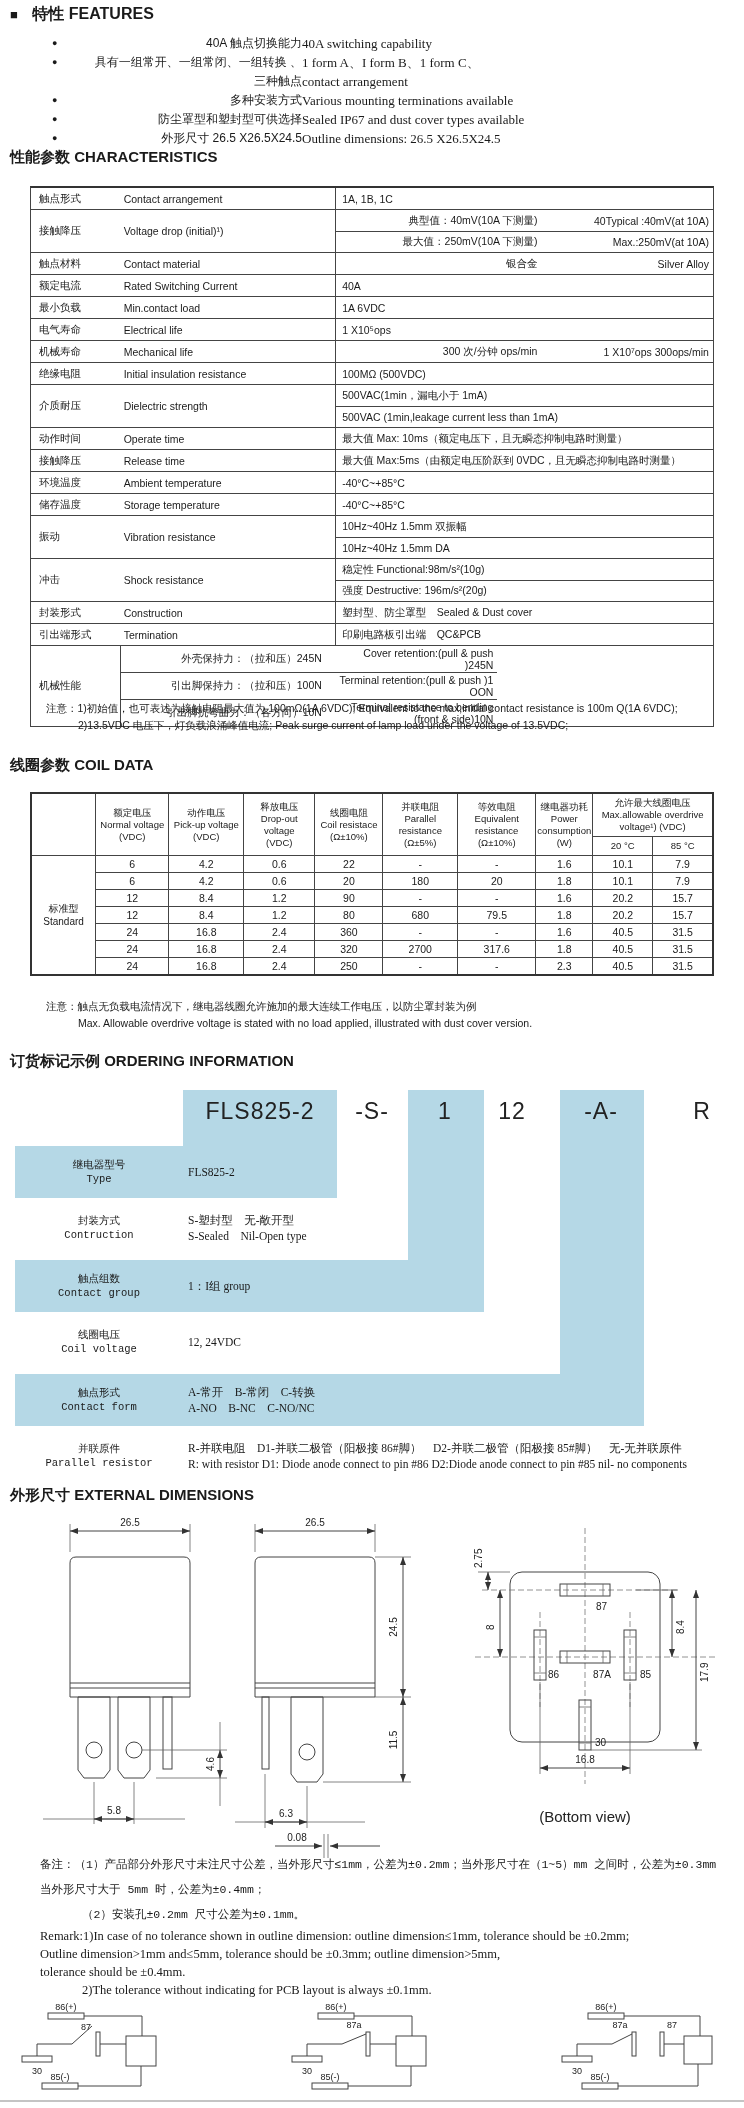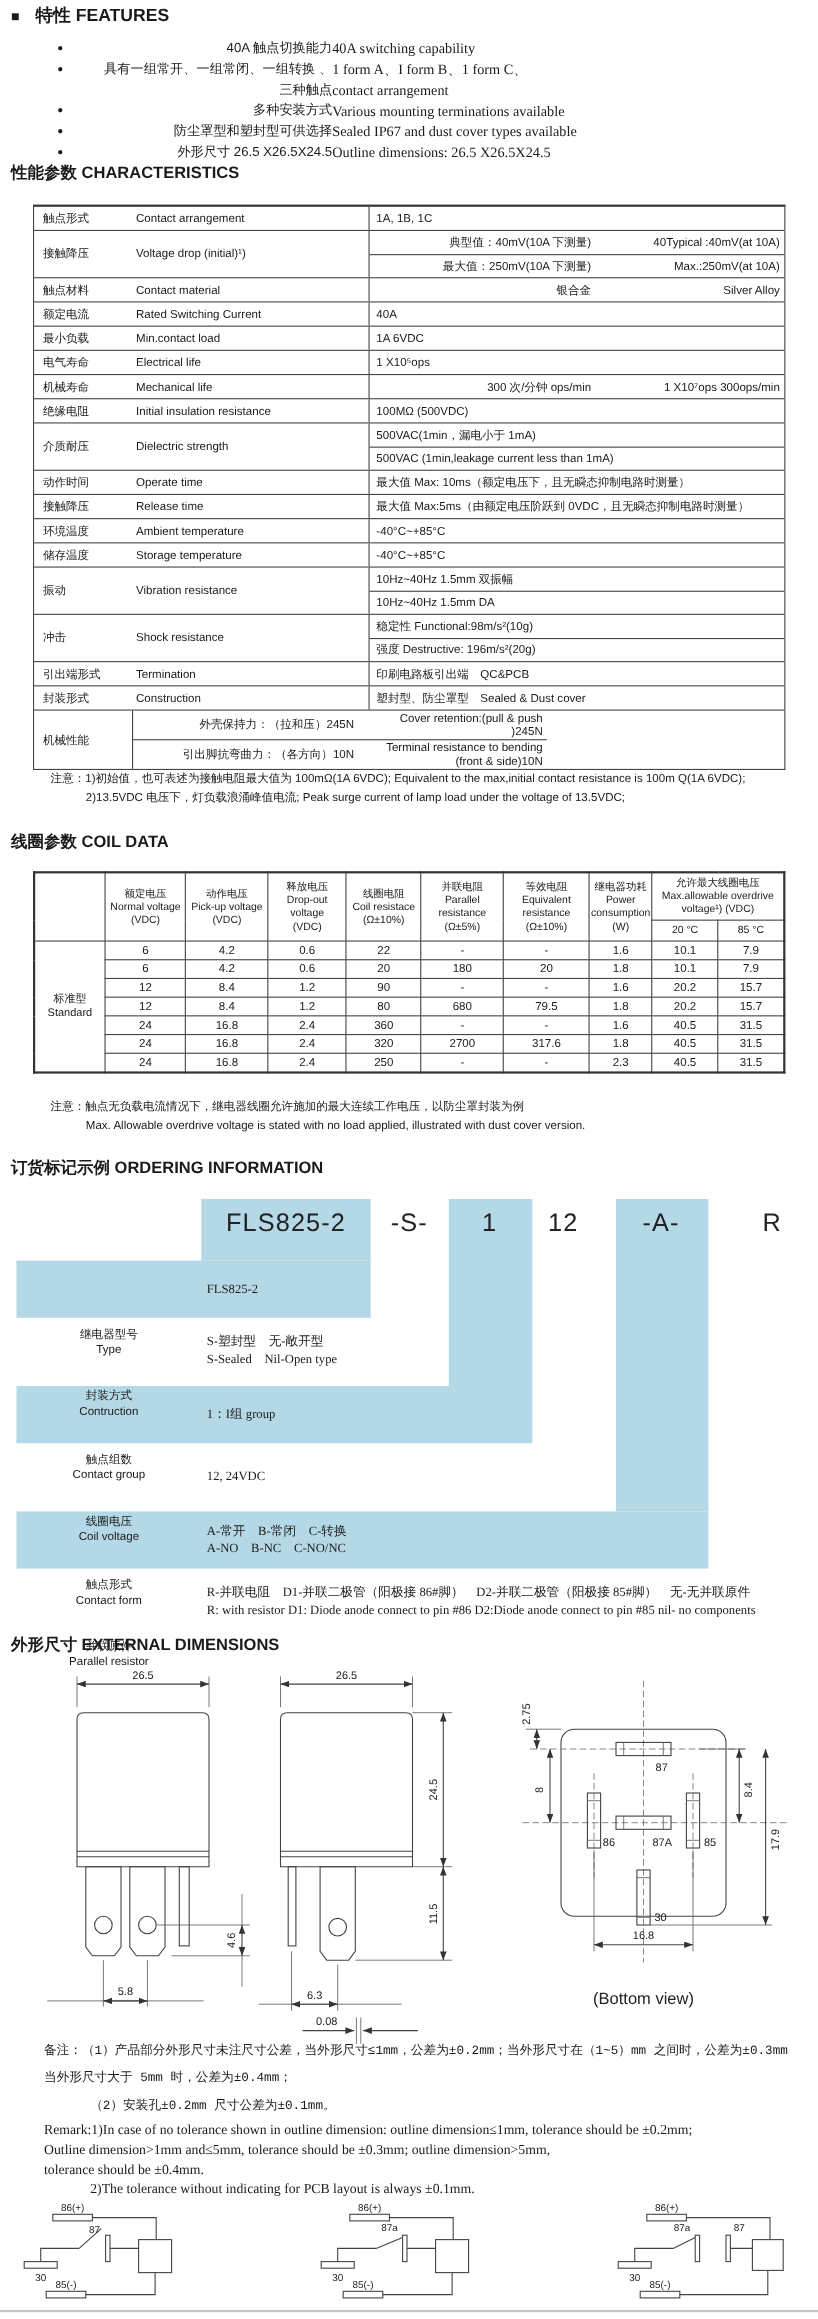--- a/index.html
+++ b/index.html
@@ -37,21 +37,21 @@
   .coiltab th { font-size:9.5px; font-weight:normal; white-space:pre-line; padding:3px 1px; line-height:12px; }
   .coiltab td { font-size:10.5px; height:17px; padding:0 2px; }
   .coiltab td.grp { white-space:pre-line; font-size:10px; line-height:13px; }
   
   .ord { position:absolute; left:0; top:1090px; width:672px; height:392px; }
   .blue { position:absolute; background:#b5d8e6; }
   .ocode { position:absolute; top:8px; transform:translateX(-50%); font-size:23px; color:#222; letter-spacing:1px; white-space:nowrap; }
   .orow { position:absolute; left:0; width:744px; height:52px; }
   .olab { position:absolute; left:28px; width:142px; top:50%; transform:translateY(-50%);
           text-align:center; font-size:10.5px; line-height:14px; white-space:pre-line;
-          font-family:Liberation Sans, sans-serif;margin-top:48px; }
+          font-family:Liberation Mono, monospace; }
   .oval { position:absolute; left:188px; right:8px; top:50%; transform:translateY(-50%);
           font-size:11.5px; line-height:16px; font-family:"Liberation Serif", serif; }
   .orow0 { top:56px; } .orow1 { top:112px; } .orow2 { top:170px; }
   .orow3 { top:226px; } .orow4 { top:284px; } .orow5 { top:340px; }
   
   svg text { font-family:"Liberation Sans", sans-serif; font-size:10px; fill:#222; }
   svg .ln { stroke:#444; stroke-width:1; fill:none; }
   svg .thin { stroke:#666; stroke-width:0.8; fill:none; }
   svg .dash { stroke:#777; stroke-width:0.8; fill:none; stroke-dasharray:6 3; }
   svg .cap { font-size:15px; }
@@ -252,43 +252,47 @@
       <div class="cval">
         <div class="csub">
           <div class="ccf">稳定性 Functional:98m/s²(10g)</div>
         </div>
         <div class="csub sep">
           <div class="ccf">强度 Destructive: 196m/s²(20g)</div>
         </div>
       </div>
     </div>
     <div class="crow">
+      <div class="czh">封装形式</div>
+      <div class="cen">Construction</div>
+      <div class="cval">
+        <div class="csub">
+          <div class="ccf">塑封型、防尘罩型　Sealed &amp; Dust cover</div>
+        </div>
+      </div>
+    </div>
+    <div class="crow">
       <div class="czh">引出端形式</div>
       <div class="cen">Termination</div>
       <div class="cval">
         <div class="csub">
           <div class="ccf">印刷电路板引出端　QC&amp;PCB</div>
         </div>
       </div>
     </div>
     <div class="crow">
-      <div class="czh">封装形式</div>
-      <div class="cen">Construction</div>
-      <div class="cval">
-        <div class="csub">
-          <div class="ccf">塑封型、防尘罩型　Sealed &amp; Dust cover</div>
-        </div>
-      </div>
-    </div>
-    <div class="crow">
       <div class="czh">机械性能</div>
       <div class="cval">
         <div class="csub">
           <div class="cc0">外壳保持力：（拉和压）245N</div>
           <div class="cc1">Cover retention:(pull &amp; push )245N</div>
+        </div>
+        <div class="csub sep">
+          <div class="cc0">引出脚保持力：（拉和压）100N</div>
+          <div class="cc1">Terminal retention:(pull &amp; push )1 OON</div>
         </div>
         <div class="csub sep">
           <div class="cc0">引出脚抗弯曲力：（各方向）10N</div>
           <div class="cc1">Terminal resistance to bending (front &amp; side)10N</div>
         </div>
       </div>
     </div>
   </div>
 <div class="abs tnote" style="left:46px; top:700px; width:690px;">注意：1)初始值，也可表述为接触电阻最大值为 100mΩ(1A 6VDC);  Equivalent to the max,initial contact resistance is 100m Q(1A 6VDC);</div>
 <div class="abs tnote" style="left:78px; top:717px; width:660px;">2)13.5VDC 电压下，灯负载浪涌峰值电流;  Peak surge current of lamp load under the voltage of 13.5VDC;</div>

